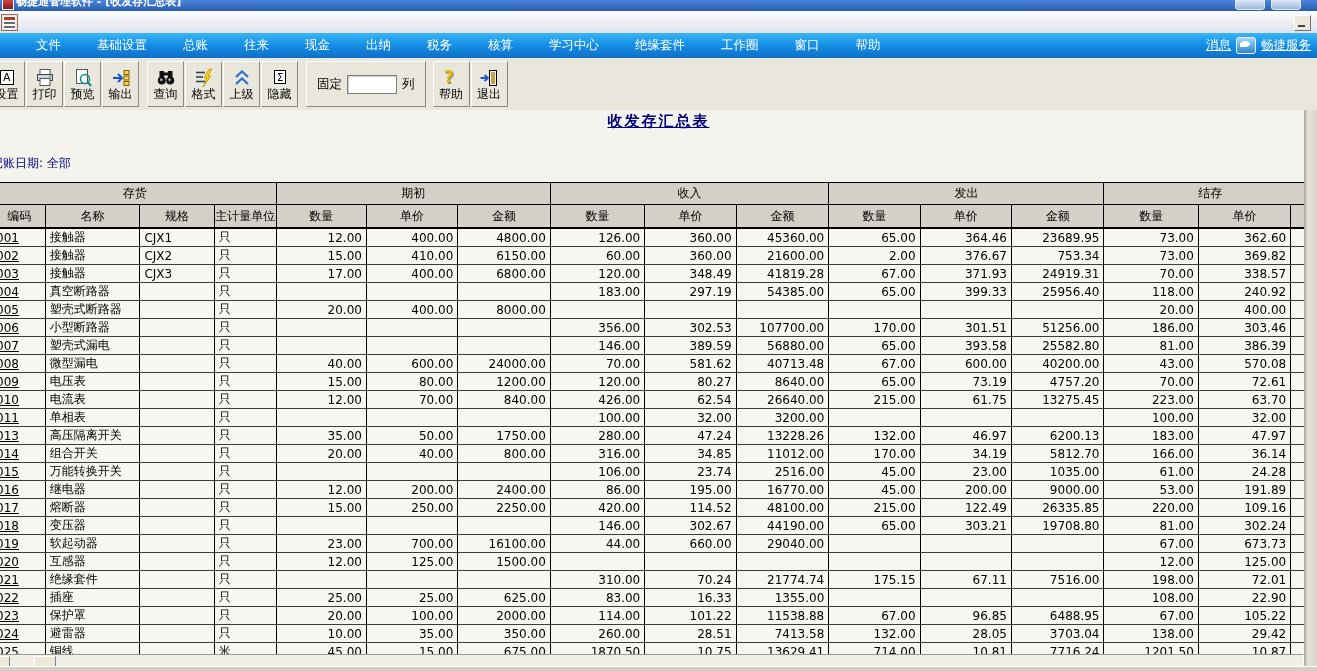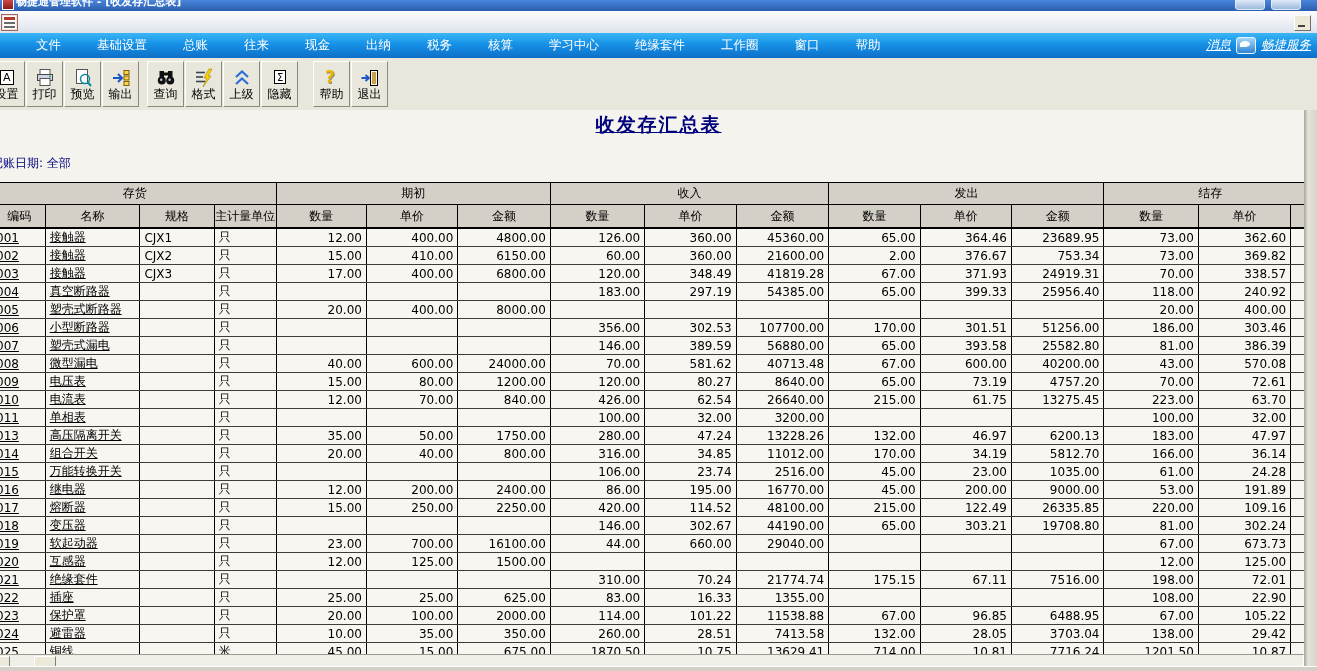--- a/index.html
+++ b/index.html
@@ -26,21 +26,21 @@
   .mdi-btn{position:absolute;right:6px;top:4px;width:15px;height:14px;background:#ece9d8;
            border:1px solid;border-color:#fff #707070 #707070 #fff;}
   .mdi-btn::after{content:"";position:absolute;left:3px;bottom:3px;width:7px;height:2px;background:#444;}
 
   
   .menubar{position:absolute;top:33px;left:0;right:0;height:25px;box-sizing:border-box;
            background:linear-gradient(#3ab6f6 0%,#1691e6 45%,#0e6fc8 100%);
            color:#fff;font-size:12.5px;display:flex;align-items:center;padding:0 6px 0 8px;}
   .menu-item{padding:0 8px;white-space:nowrap;cursor:default;margin-left:20px;}
   .menubar-right{margin-left:auto;display:flex;align-items:center;gap:5px;}
-  .menu-link{color:#fff;text-decoration:underline;white-space:nowrap;font-style:italic;}
+  .menu-link{color:#fff;text-decoration:underline;white-space:nowrap;}
   .bubble-icon{width:18px;height:15px;border:1px solid #eaf5ff;border-radius:3px;position:relative;
                background:linear-gradient(#a6d7f8,#2f86d4);}
   .bubble-icon::after{content:"";position:absolute;left:3px;top:3px;width:10px;height:6px;
                background:#fff;border-radius:50% 50% 50% 10%;}
 
   
   .toolbar{position:absolute;top:58px;left:0;right:0;height:52px;background:#e9e6db;
            border-bottom:1px solid #9a9a8e;overflow:hidden;}
   .toolbar-inner{display:flex;align-items:center;height:100%;margin-left:-12px;}
   .tb-btn{width:37px;height:46px;box-sizing:border-box;flex:0 0 auto;margin-right:1px;
@@ -52,40 +52,40 @@
   .tb-sep{width:7px;flex:0 0 auto;}
   .fixed-group{height:46px;box-sizing:border-box;flex:0 0 auto;display:flex;align-items:center;
           gap:5px;padding:0 10px;border:1px solid;border-color:#fff #8a8a7a #8a8a7a #fff;
           font-size:12.5px;background:#e9e6db;}
   .fixed-input{width:44px;height:17px;border:1px solid #7f7f7f;background:#fff;
           box-shadow:inset 1px 1px 1px rgba(0,0,0,.2);font-size:12px;padding:0 2px;}
 
   
   .canvas{position:absolute;top:110px;left:0;right:0;bottom:0;background:#f4f3ed;overflow:hidden;}
   .report-title{position:absolute;top:2px;left:0;right:0;text-align:center;color:#00007d;
-          font-weight:bold;font-size:19px;letter-spacing:2px;}
+          font-weight:bold;font-size:15px;letter-spacing:2px;}
   .report-title span{text-decoration:underline;}
   .filters{position:absolute;top:21px;left:-9px;color:#00007d;font-size:12px;line-height:13px;white-space:pre;}
 
   
   .grid-wrap{position:absolute;top:72px;left:-7px;}
   table{border-collapse:collapse;table-layout:fixed;font-size:12px;color:#000;background:#f7f6f1;}
   col.w0{width:52px}col.w1{width:95px}col.w2{width:75px}col.w3{width:62px}
   col.w4{width:91px}col.w5{width:92px}col.w6{width:93px}col.w7{width:95px}
   col.w8{width:92px}col.w9{width:93px}col.w10{width:92px}col.w11{width:92px}
   col.w12{width:93px}col.w13{width:95px}col.w14{width:93px}col.w15{width:26px}
   th{background:#d4d0c8;border:1px solid #000;font-weight:normal;font-size:12px;padding:0;
      white-space:nowrap;overflow:hidden;}
   tr.grp th{height:21px;}
   tr.hdr th{height:22px;border-bottom:2px solid #000;}
   td{border-right:1px solid #000;border-bottom:1px solid #3c3c3c;height:16px;
      padding:0 4px;white-space:nowrap;overflow:hidden;background:#f7f6f1;}
   td.num{text-align:right;}
   td.c-code{text-decoration:underline;padding-left:2px;}
-  td.c-name{text-decoration:underline;}
+  td.c-name{}
   td.c-cut{border-right:none;}
   tbody tr td:first-child{border-left:1px solid #000;}
 
   
   .hscroll{position:absolute;left:-7px;top:544px;right:13px;height:14px;background:#f0efe8;
            border:1px solid;border-color:#9a9a8e #fff #fff #9a9a8e;}
   .hleft{position:absolute;left:0;top:1px;width:14px;height:10px;background:#ece9d8;
          border:1px solid;border-color:#fff #808080 #808080 #fff;}
   .hthumb{position:absolute;left:40px;top:1px;width:20px;height:10px;background:#ece9d8;
           border:1px solid;border-color:#fff #808080 #808080 #fff;}
@@ -199,20 +199,25 @@
         <span>上级</span>
     </button>
     <button class="tb-btn">
       <svg viewBox="0 0 20 20">
         <rect x="4.5" y="2.5" width="11" height="13" fill="#fff" stroke="#000"></rect>
         <text x="7" y="12.5" font-size="10" fill="#000" font-family="DejaVu Sans">Σ</text>
       </svg>
         <span>隐藏</span>
     </button>
     <div class="tb-sep"></div>
+    <div class="fixed-group">
+      <span>固定</span>
+      <input class="fixed-input" value="" style="">
+      <span>列</span>
+    </div>
     <div class="tb-sep"></div>
     <button class="tb-btn">
       <svg viewBox="0 0 20 20">
         <text x="4" y="16" font-size="17" font-weight="bold" fill="#8a8a7a" font-family="DejaVu Sans">?</text>
         <text x="3" y="15" font-size="17" font-weight="bold" fill="#e8b800" font-family="DejaVu Sans">?</text>
       </svg>
         <span>帮助</span>
     </button>
     <button class="tb-btn">
       <svg viewBox="0 0 20 20">

